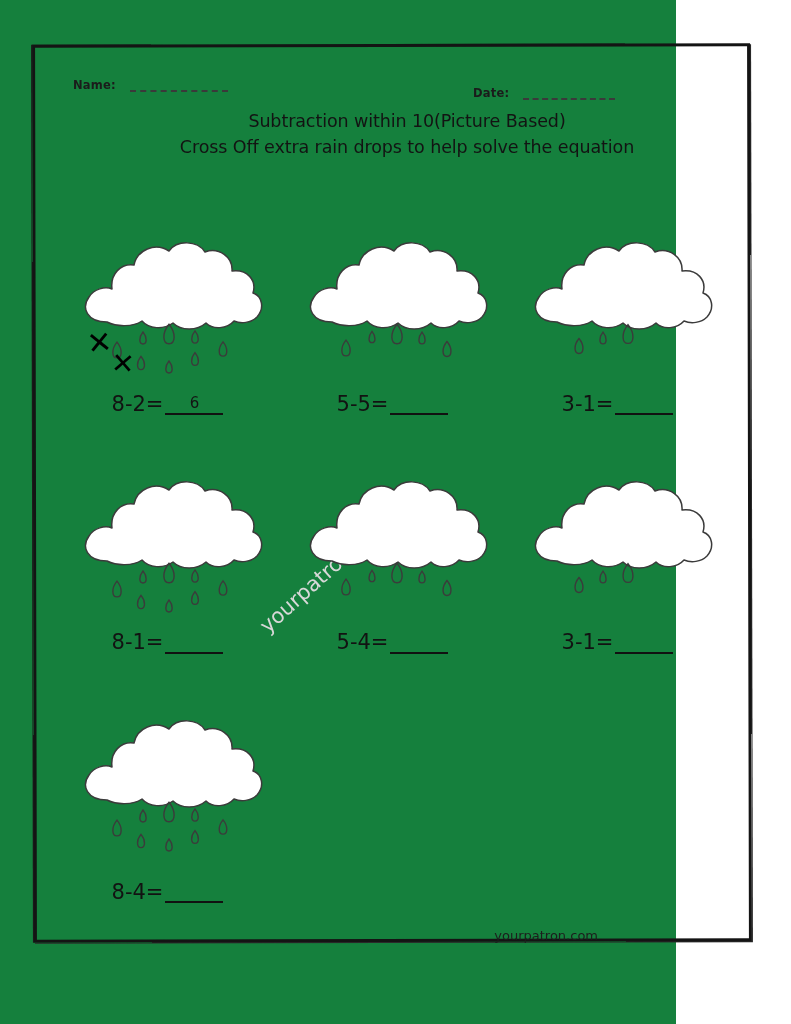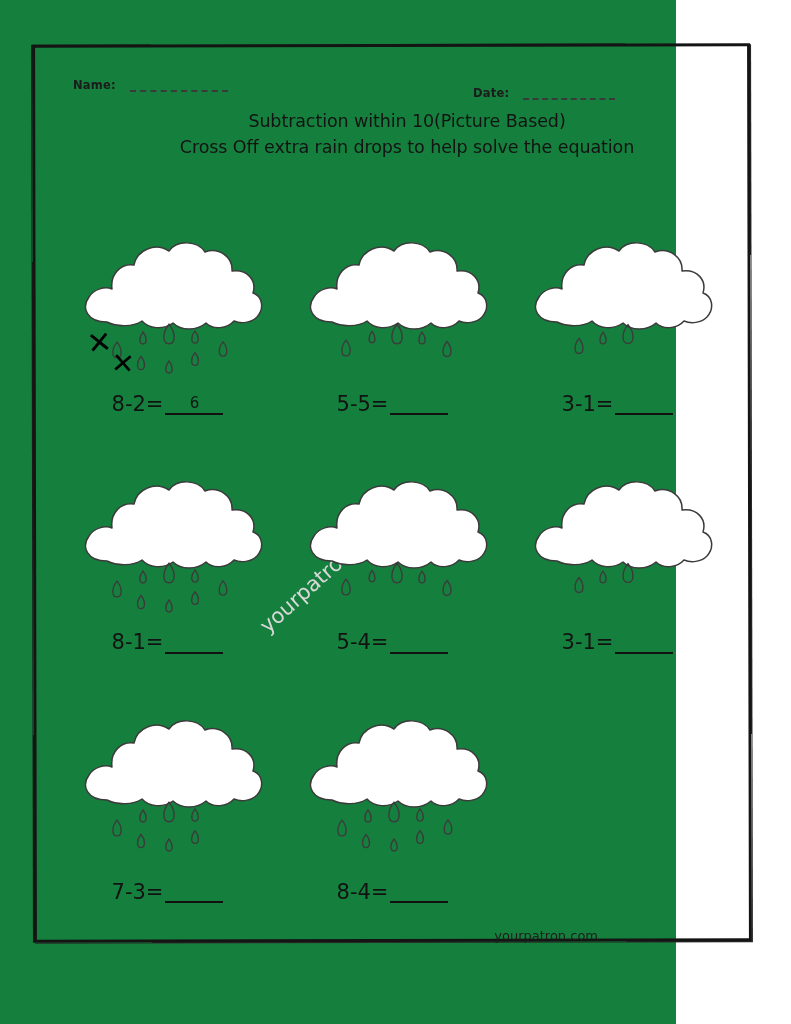--- a/index.html
+++ b/index.html
@@ -314,42 +314,20 @@
       </div>
       <div class="problem-cell row-3">
         <div class="cloud-art">
           <svg width="190" height="150" viewBox="0 0 190 150" xmlns="http://www.w3.org/2000/svg">
             <g transform="translate(4,2)">
               <path d="M30,92 C10,92 4,78 12,67 C17,59 28,56 35,59 C33,44 44,33 57,35 C60,20 78,12 92,21 C100,10 120,10 128,22 C142,17 156,27 155,41 C170,39 180,50 176,63 C185,66 188,78 180,87 C174,93 164,94 157,91 C150,99 136,100 129,93 C120,101 104,101 96,93 C86,100 72,99 65,91 C56,97 40,97 30,92 Z" fill="#ffffff" stroke="#3b3b3b" stroke-width="1.5" stroke-linejoin="round"></path>
               <path d="M40,112.125 C45.859,119.2125 45.1975,127.875 40,127.875 C34.8025,127.875 34.141,119.2125 40,112.125 Z" fill="none" stroke="#3b3b3b" stroke-width="1.4"></path>
               <path d="M66,102 C70.464,107.4 69.96,114 66,114 C62.04,114 61.536,107.4 66,102 Z" fill="none" stroke="#3b3b3b" stroke-width="1.4"></path>
               <path d="M92,94.25 C99.254,103.025 98.435,113.75 92,113.75 C85.565,113.75 84.746,103.025 92,94.25 Z" fill="none" stroke="#3b3b3b" stroke-width="1.4"></path>
               <path d="M118,100.85 C122.5756,106.385 122.059,113.15 118,113.15 C113.941,113.15 113.4244,106.385 118,100.85 Z" fill="none" stroke="#3b3b3b" stroke-width="1.4"></path>
-              <path d="M64,126.4 C68.9104,132.34 68.356,139.6 64,139.6 C59.644,139.6 59.0896,132.34 64,126.4 Z" fill="none" stroke="#3b3b3b" stroke-width="1.4"></path>
-              <path d="M92,131 C96.464,136.4 95.96,143 92,143 C88.04,143 87.536,136.4 92,131 Z" fill="none" stroke="#3b3b3b" stroke-width="1.4"></path>
-              <path d="M118,122.625 C122.743,128.3625 122.2075,135.375 118,135.375 C113.7925,135.375 113.257,128.3625 118,122.625 Z" fill="none" stroke="#3b3b3b" stroke-width="1.4"></path>
-            </g>
-          </svg>
-        </div>
-        <div class="equation">
-          <span class="eq-text">7-3=</span>
-          <span class="answer-slot">
-            <span class="answer-written"></span>
-          </span>
-        </div>
-      </div>
-      <div class="problem-cell row-3">
-        <div class="cloud-art">
-          <svg width="190" height="150" viewBox="0 0 190 150" xmlns="http://www.w3.org/2000/svg">
-            <g transform="translate(4,2)">
-              <path d="M30,92 C10,92 4,78 12,67 C17,59 28,56 35,59 C33,44 44,33 57,35 C60,20 78,12 92,21 C100,10 120,10 128,22 C142,17 156,27 155,41 C170,39 180,50 176,63 C185,66 188,78 180,87 C174,93 164,94 157,91 C150,99 136,100 129,93 C120,101 104,101 96,93 C86,100 72,99 65,91 C56,97 40,97 30,92 Z" fill="#ffffff" stroke="#3b3b3b" stroke-width="1.5" stroke-linejoin="round"></path>
-              <path d="M40,112.125 C45.859,119.2125 45.1975,127.875 40,127.875 C34.8025,127.875 34.141,119.2125 40,112.125 Z" fill="none" stroke="#3b3b3b" stroke-width="1.4"></path>
-              <path d="M66,102 C70.464,107.4 69.96,114 66,114 C62.04,114 61.536,107.4 66,102 Z" fill="none" stroke="#3b3b3b" stroke-width="1.4"></path>
-              <path d="M92,94.25 C99.254,103.025 98.435,113.75 92,113.75 C85.565,113.75 84.746,103.025 92,94.25 Z" fill="none" stroke="#3b3b3b" stroke-width="1.4"></path>
-              <path d="M118,100.85 C122.5756,106.385 122.059,113.15 118,113.15 C113.941,113.15 113.4244,106.385 118,100.85 Z" fill="none" stroke="#3b3b3b" stroke-width="1.4"></path>
               <path d="M146,111.875 C151.301,118.2875 150.7025,126.125 146,126.125 C141.2975,126.125 140.699,118.2875 146,111.875 Z" fill="none" stroke="#3b3b3b" stroke-width="1.4"></path>
               <path d="M64,126.4 C68.9104,132.34 68.356,139.6 64,139.6 C59.644,139.6 59.0896,132.34 64,126.4 Z" fill="none" stroke="#3b3b3b" stroke-width="1.4"></path>
               <path d="M92,131 C96.464,136.4 95.96,143 92,143 C88.04,143 87.536,136.4 92,131 Z" fill="none" stroke="#3b3b3b" stroke-width="1.4"></path>
               <path d="M118,122.625 C122.743,128.3625 122.2075,135.375 118,135.375 C113.7925,135.375 113.257,128.3625 118,122.625 Z" fill="none" stroke="#3b3b3b" stroke-width="1.4"></path>
             </g>
           </svg>
         </div>
         <div class="equation">
           <span class="eq-text">8-4=</span>
           <span class="answer-slot">

